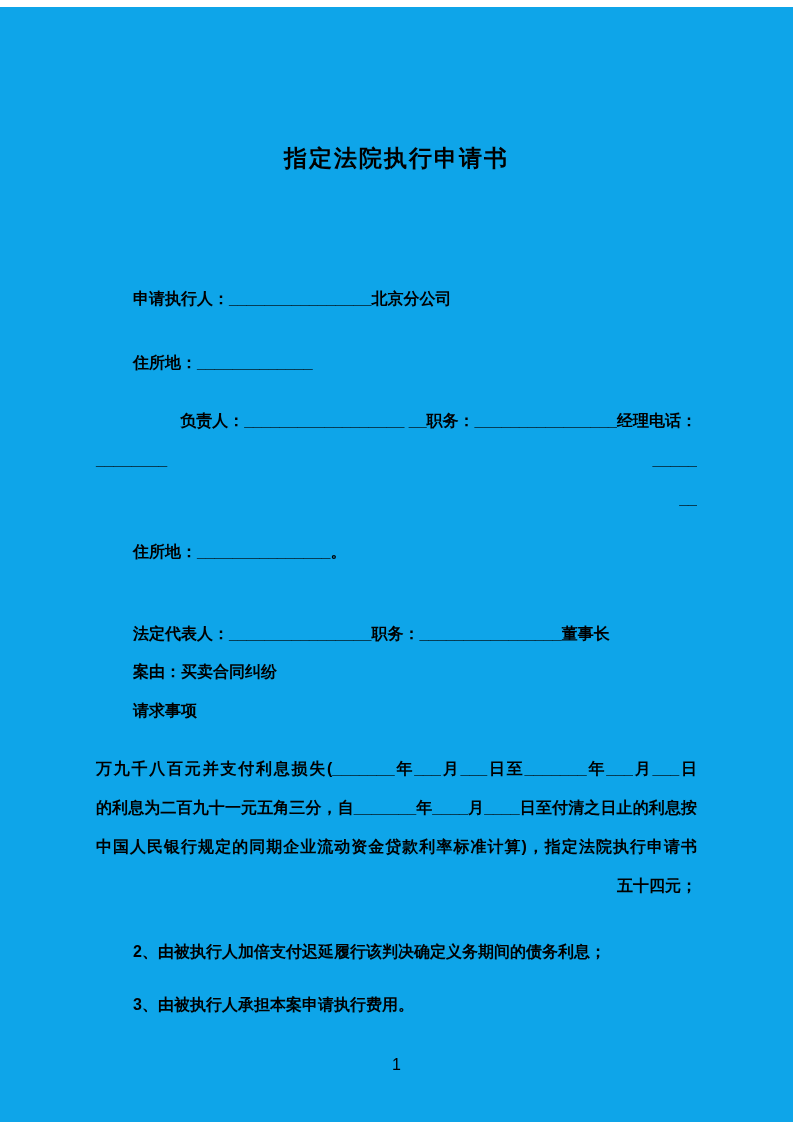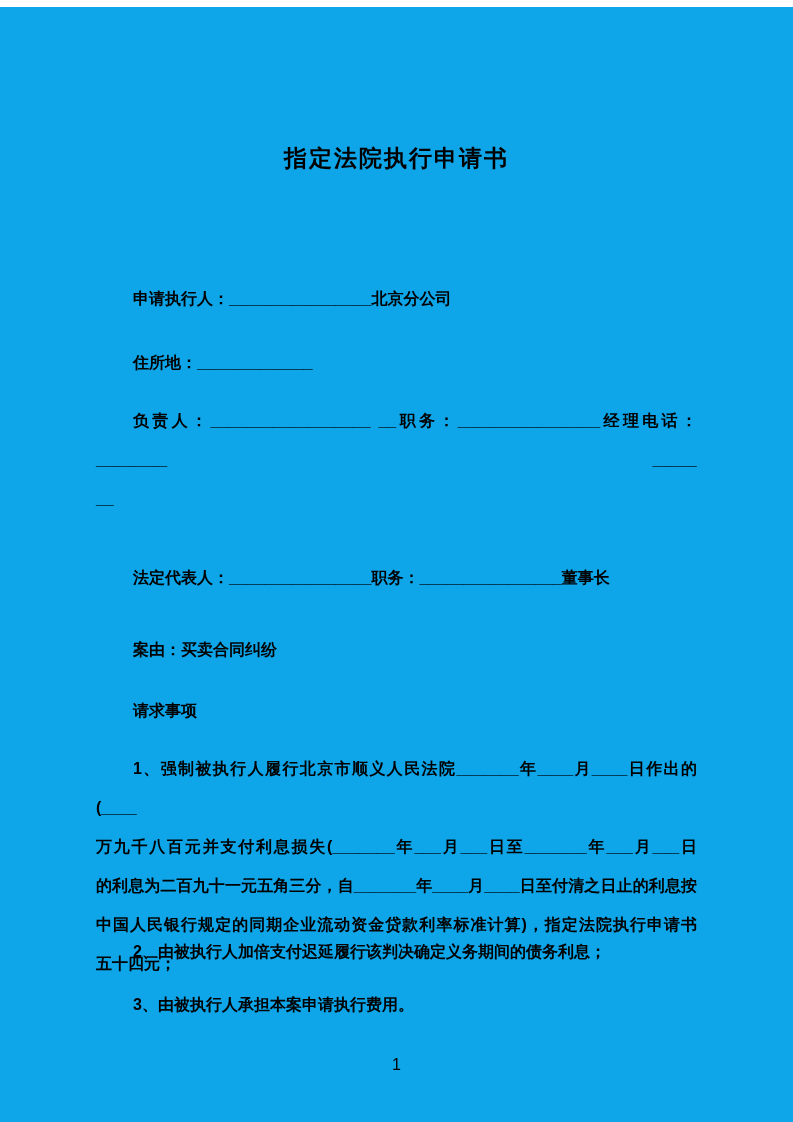--- a/index.html
+++ b/index.html
@@ -44,20 +44,21 @@
     text-align-last: justify;
   }
   .block {
     position: absolute;
     left: 96px;
     width: 601px;
     line-height: 39px;
   }
   .block > div {
     white-space: pre-wrap;
+    text-align: right;
   }
   .page-number {
     position: absolute;
     left: 0;
     top: 1049px;
     width: 100%;
     text-align: center;
     font-weight: 400;
     font-size: 16px;
   }
@@ -72,29 +73,29 @@
   <div class="line indent" style="top:277px">申请执行人：________________北京分公司</div>
 
   <div class="line indent" style="top:341px">住所地：_____________</div>
 
   <div class="block" style="top:394px">
     <div class="fill indent">负责人：__________________ __职务：________________经理电话：________ _____</div>
     <div>__</div>
   </div>
 
 
+  <div class="line indent" style="top:530px">住所地：_______________。</div>
 
-  <div class="line indent" style="top:556px">法定代表人：________________职务：________________董事长</div>
+  <div class="line indent" style="top:612px">法定代表人：________________职务：________________董事长</div>
 
-  <div class="line indent" style="top:628px">案由：买卖合同纠纷</div>
+  <div class="line indent" style="top:650px">案由：买卖合同纠纷</div>
 
   <div class="line indent" style="top:689px">请求事项</div>
 
   <div class="block" style="top:742px">
-    <div class="fill indent">1、强制被执行人履行北京市顺义人民法院_______年____月____日作出的(____</div>
     <div class="fill">万九千八百元并支付利息损失(_______年___月___日至_______年___月___日</div>
     <div class="fill">的利息为二百九十一元五角三分，自_______年____月____日至付清之日止的利息按</div>
     <div class="fill">中国人民银行规定的同期企业流动资金贷款利率标准计算)，指定法院执行申请书</div>
     <div>五十四元；</div>
   </div>
 
   <div class="line indent" style="top:930px">2、由被执行人加倍支付迟延履行该判决确定义务期间的债务利息；</div>
 
   <div class="line indent" style="top:983px">3、由被执行人承担本案申请执行费用。</div>
 

